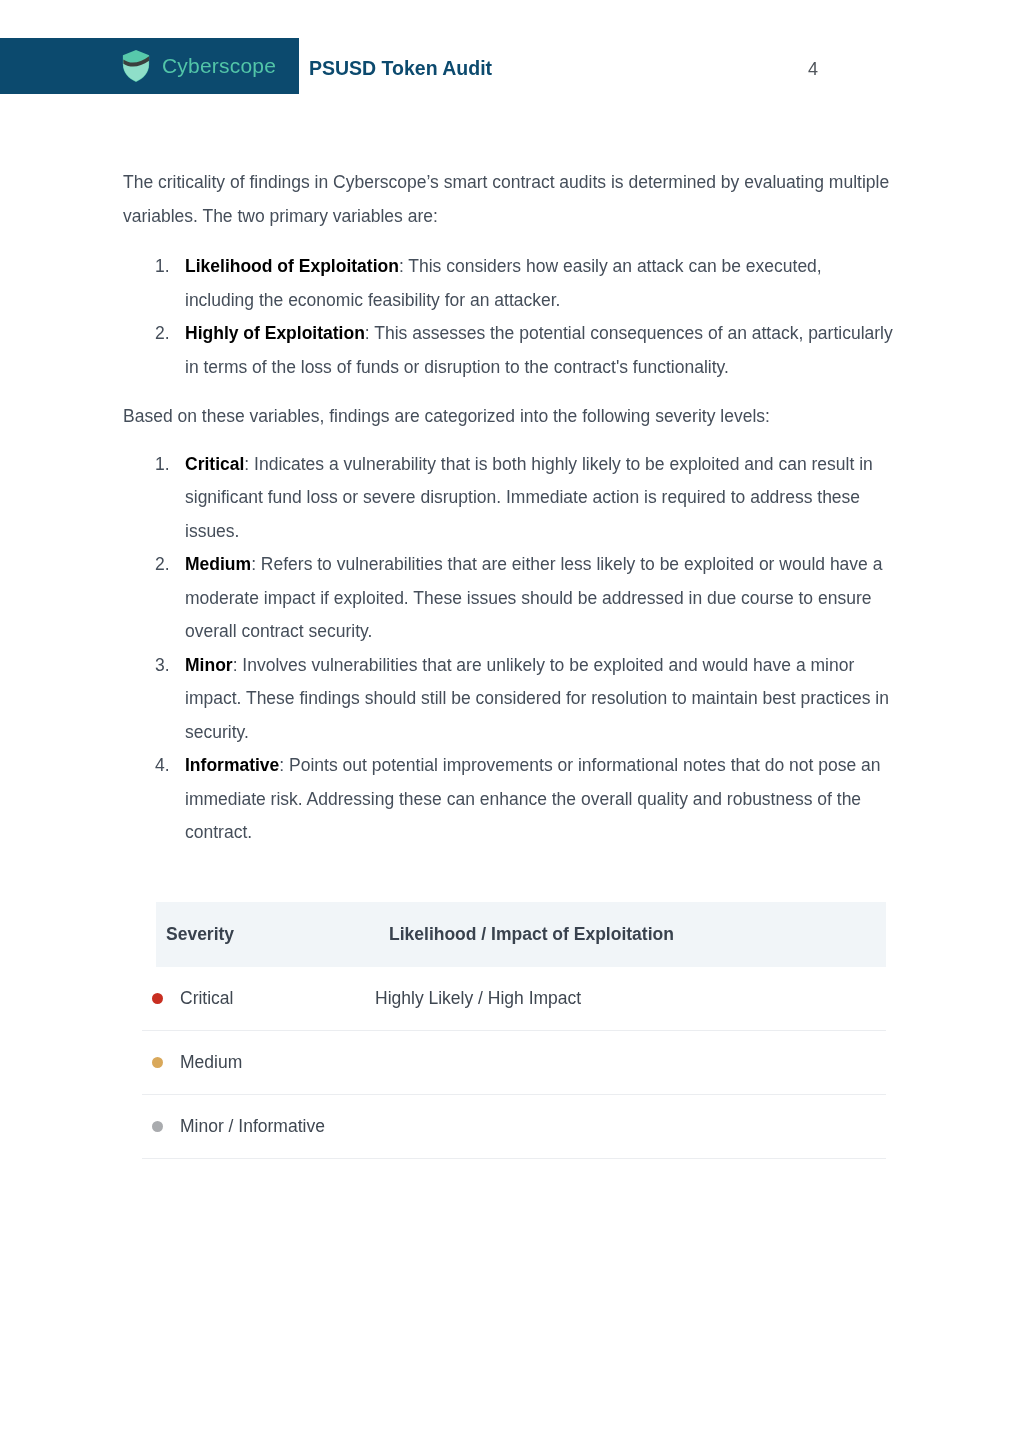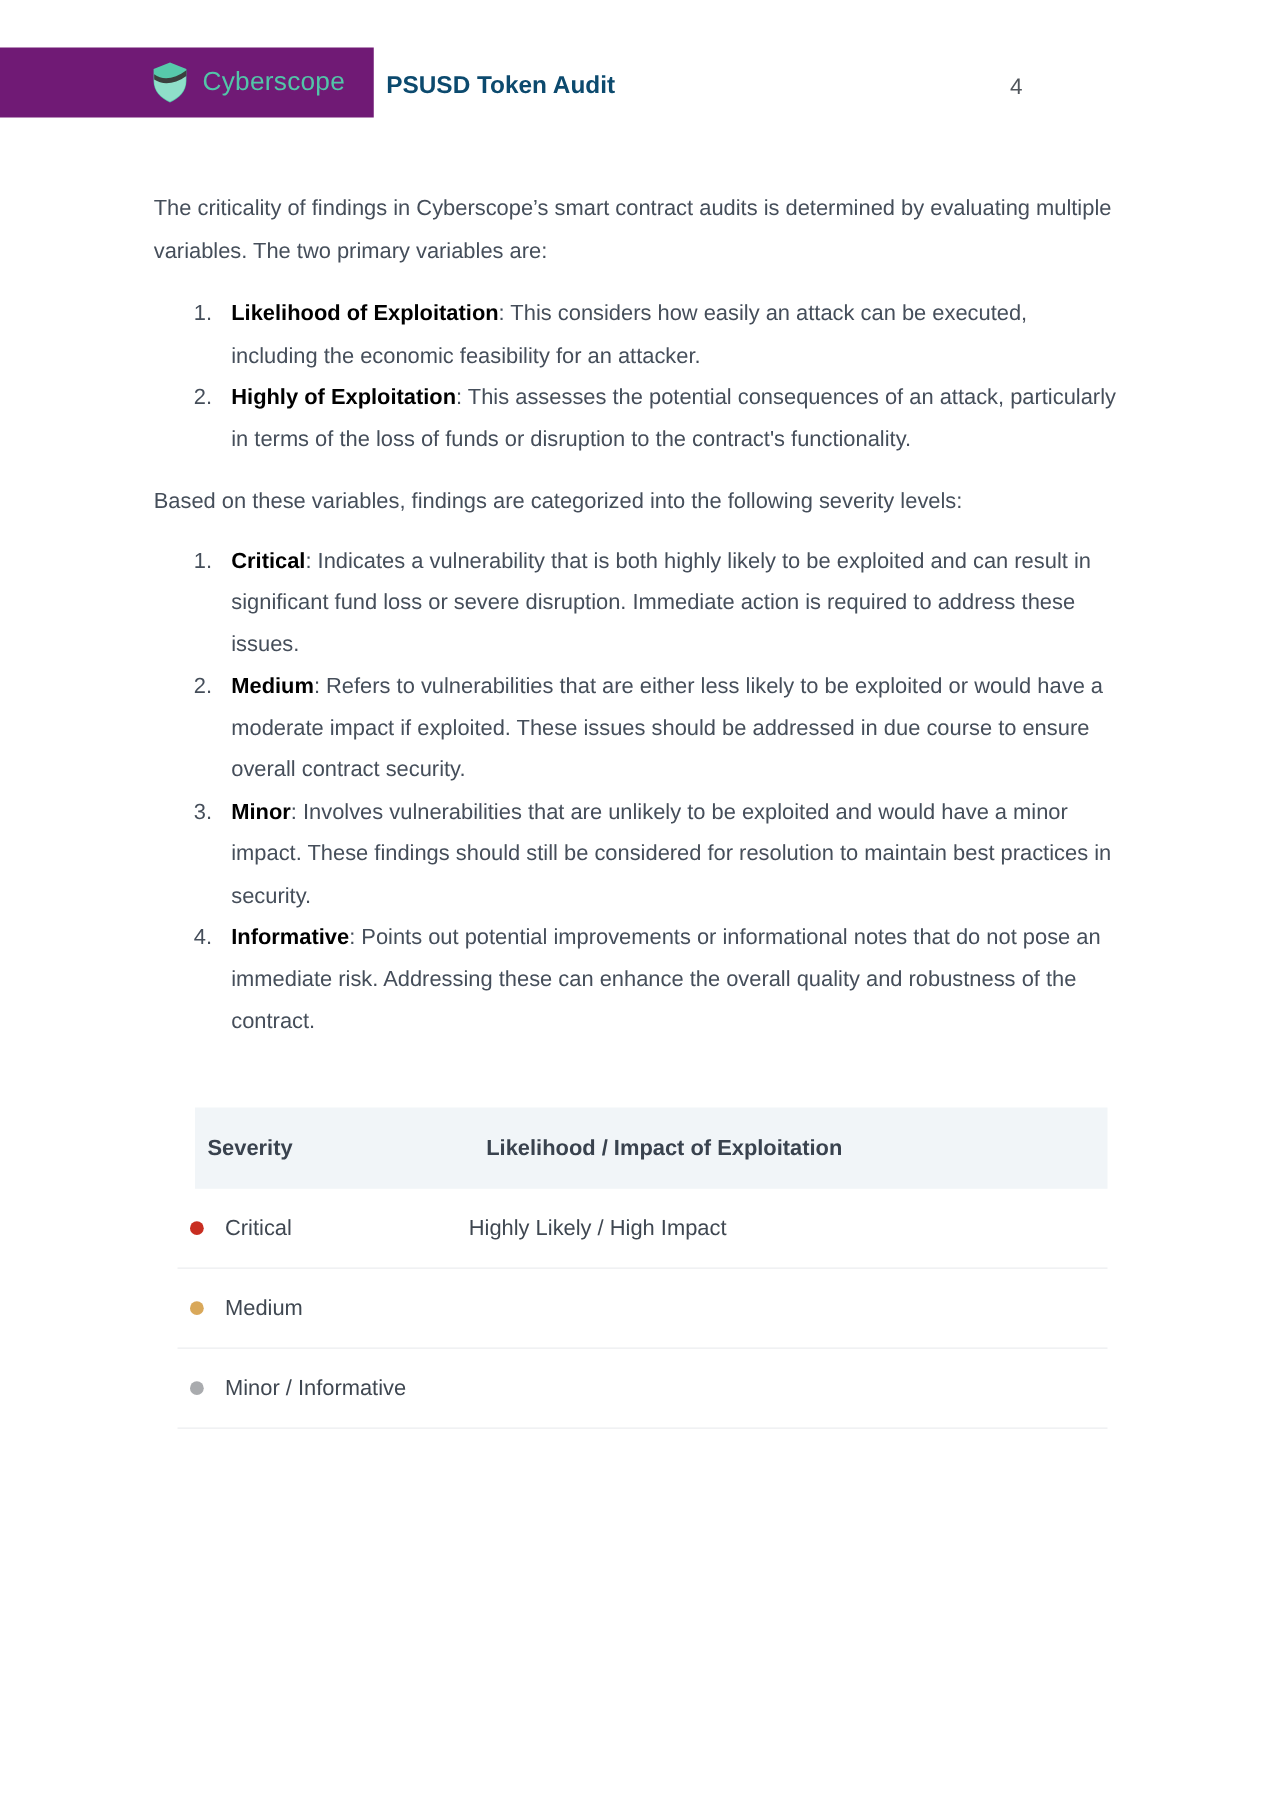--- a/index.html
+++ b/index.html
@@ -9,21 +9,21 @@
     position: relative;
     font-family: "Liberation Sans", sans-serif;
     color: #454e5a;
     overflow: hidden;
   }
 
   
   .header-bar {
     position: absolute; left: 0; top: 38px;
     width: 299px; height: 56px;
-    background: #701a75;
+    background: #0c4a6e;
     display: flex; align-items: center;
   }
   .logo-wrap { margin-left: 121px; display: flex; align-items: center; }
   .brand-text {
     color: #52c5a8; font-size: 21px; font-weight: 400;
     margin-left: 11px; letter-spacing: 0.2px;
   }
   .doc-title {
     position: absolute; left: 309px; top: 57px;
     font-size: 19.5px; font-weight: 700; color: #0c4a6e;
@@ -35,21 +35,21 @@
 
   
   .content {
     position: absolute; left: 123px; top: 146px; width: 772px;
   }
   .page-heading {
     font-size: 34px; font-weight: 700; color: #3a4452;
     letter-spacing: -0.2px;
   }
   .para {
-    margin-top: 4px;
+    margin-top: 20px;
     font-size: 17.5px; line-height: 33.5px; color: #454e5a;
   }
   .num-list { margin-top: 17px; list-style: none; }
   .num-list li {
     position: relative;
     padding-left: 62px;
     font-size: 17.5px; line-height: 33.5px; color: #454e5a;
   }
   .num-list .li-num {
     position: absolute; left: 32px; top: 0;

